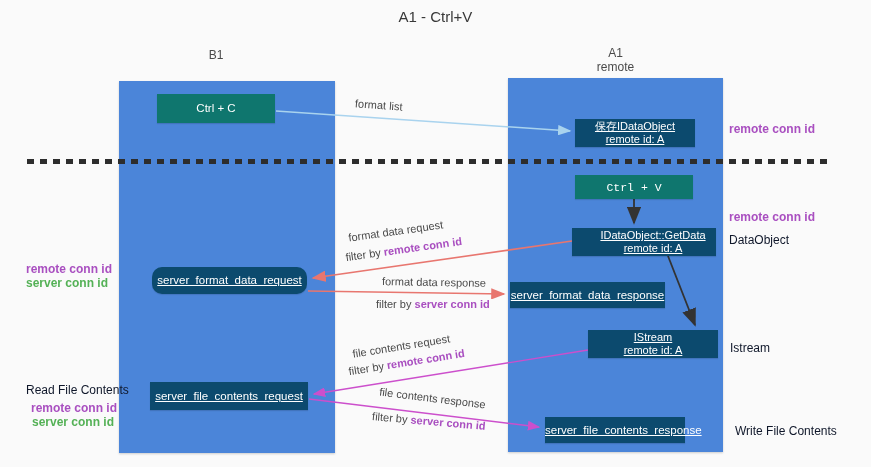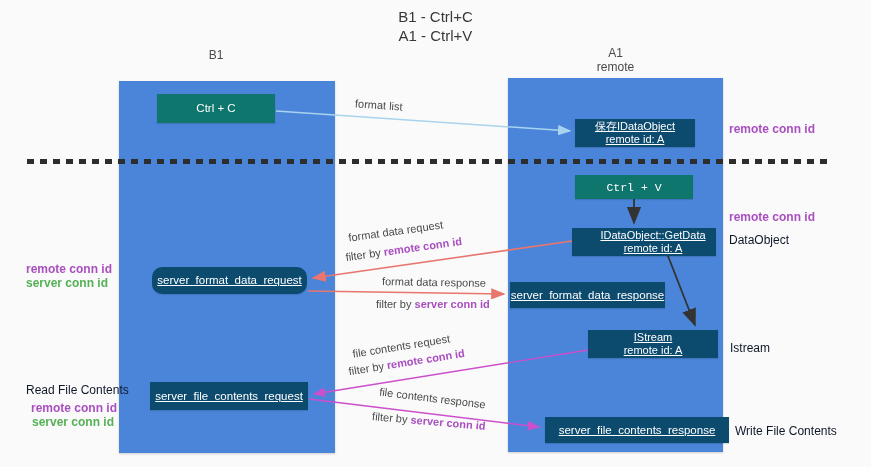--- a/index.html
+++ b/index.html
@@ -40,21 +40,20 @@
   .albl{
     font-size:11px;color:#4a4a4a;white-space:nowrap;
     transform-origin:center center;
   }
   svg.layer{position:absolute;left:0;top:0;pointer-events:none;}
 </style>
 </head>
 <body>
 
 <div class="abs title" style="left:0;top:7px;">
-  <div>B1 - Ctrl+C</div>
   <div>A1 - Ctrl+V</div>
 </div>
 
 <div class="abs colhdr" style="left:110px;top:48px;width:212px;">
   <div>B1</div>
 </div>
 <div class="abs colhdr" style="left:508px;top:46px;width:215px;">
   <div>A1</div>
   <div>remote</div>
 </div>
@@ -116,21 +115,21 @@
 
 <div class="abs node orange" style="left:588px;top:330px;width:130px;height:28px;font-size:11px;">
   <div>IStream</div>
   <div>remote id: A</div>
 </div>
 
 <div class="abs node orange" style="left:150px;top:382px;width:158px;height:28px;">
   <div>server_file_contents_request</div>
 </div>
 
-<div class="abs node orange" style="left:545px;top:417px;width:184px;height:26px;">
+<div class="abs node orange" style="left:545px;top:417px;width:140px;height:26px;">
   <div>server_file_contents_response</div>
 </div>
 
 <div class="abs ann purple" style="left:729px;top:122px;">remote conn id</div>
 <div class="abs ann purple" style="left:729px;top:210px;">remote conn id</div>
 <div class="abs ann dark" style="left:729px;top:233px;">DataObject</div>
 <div class="abs ann dark" style="left:730px;top:341px;">Istream</div>
 <div class="abs ann dark" style="left:735px;top:424px;">Write File Contents</div>
 
 <div class="abs" style="left:26px;top:262px;">

